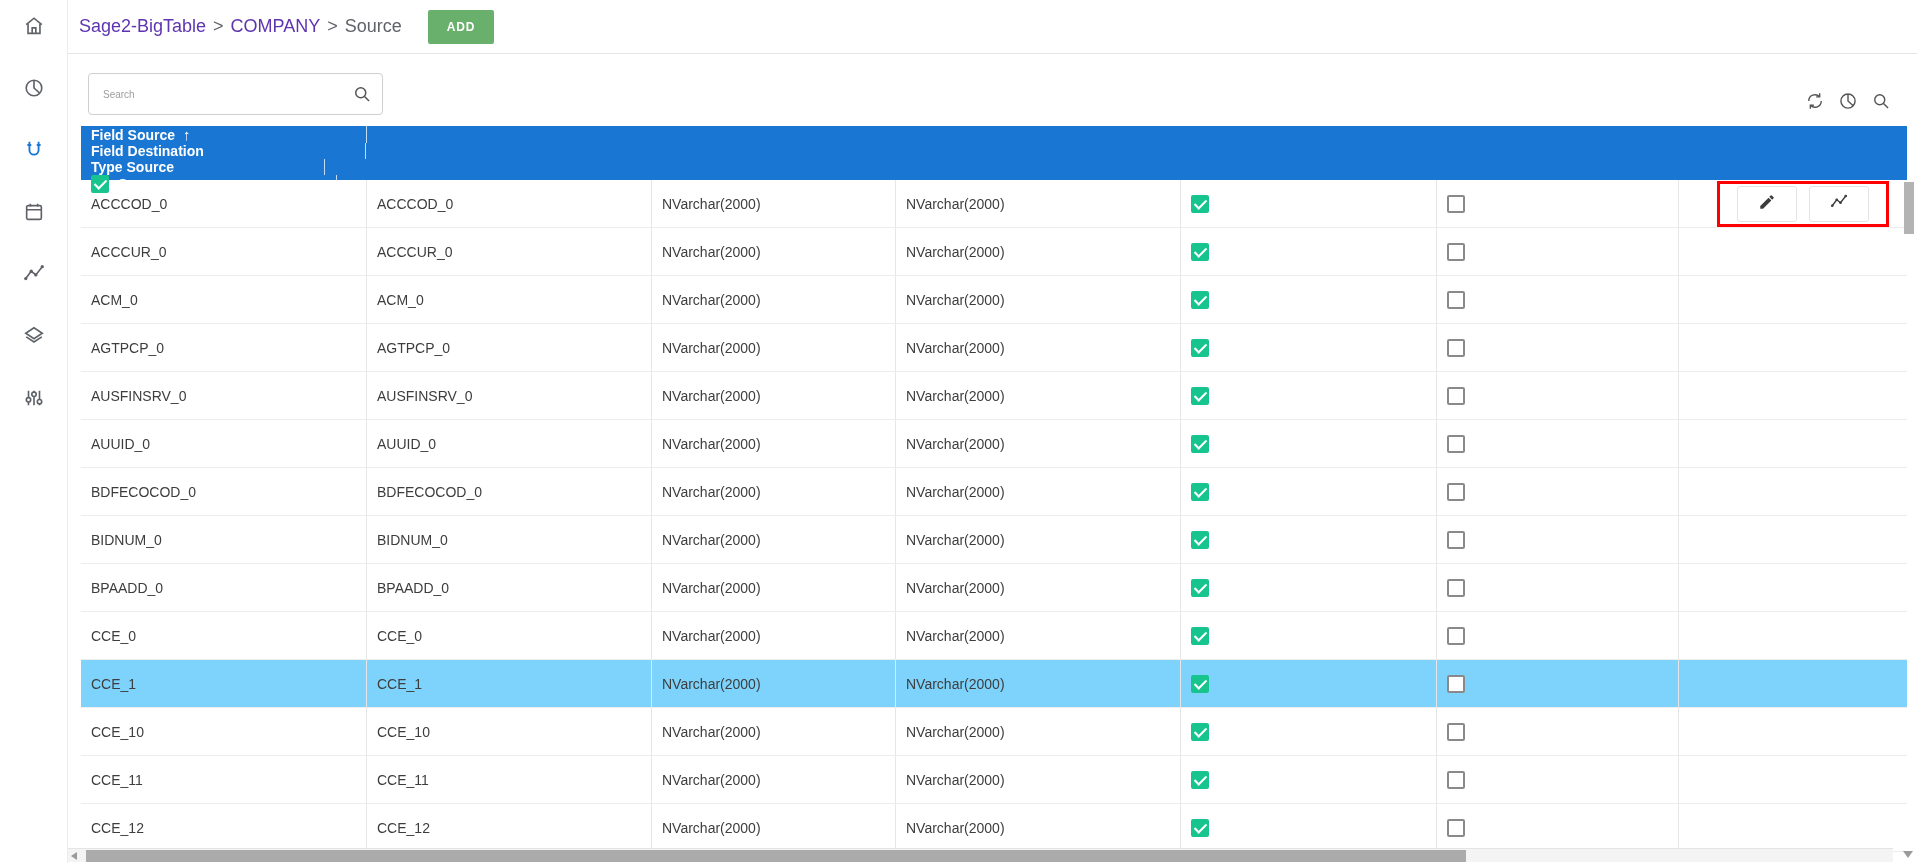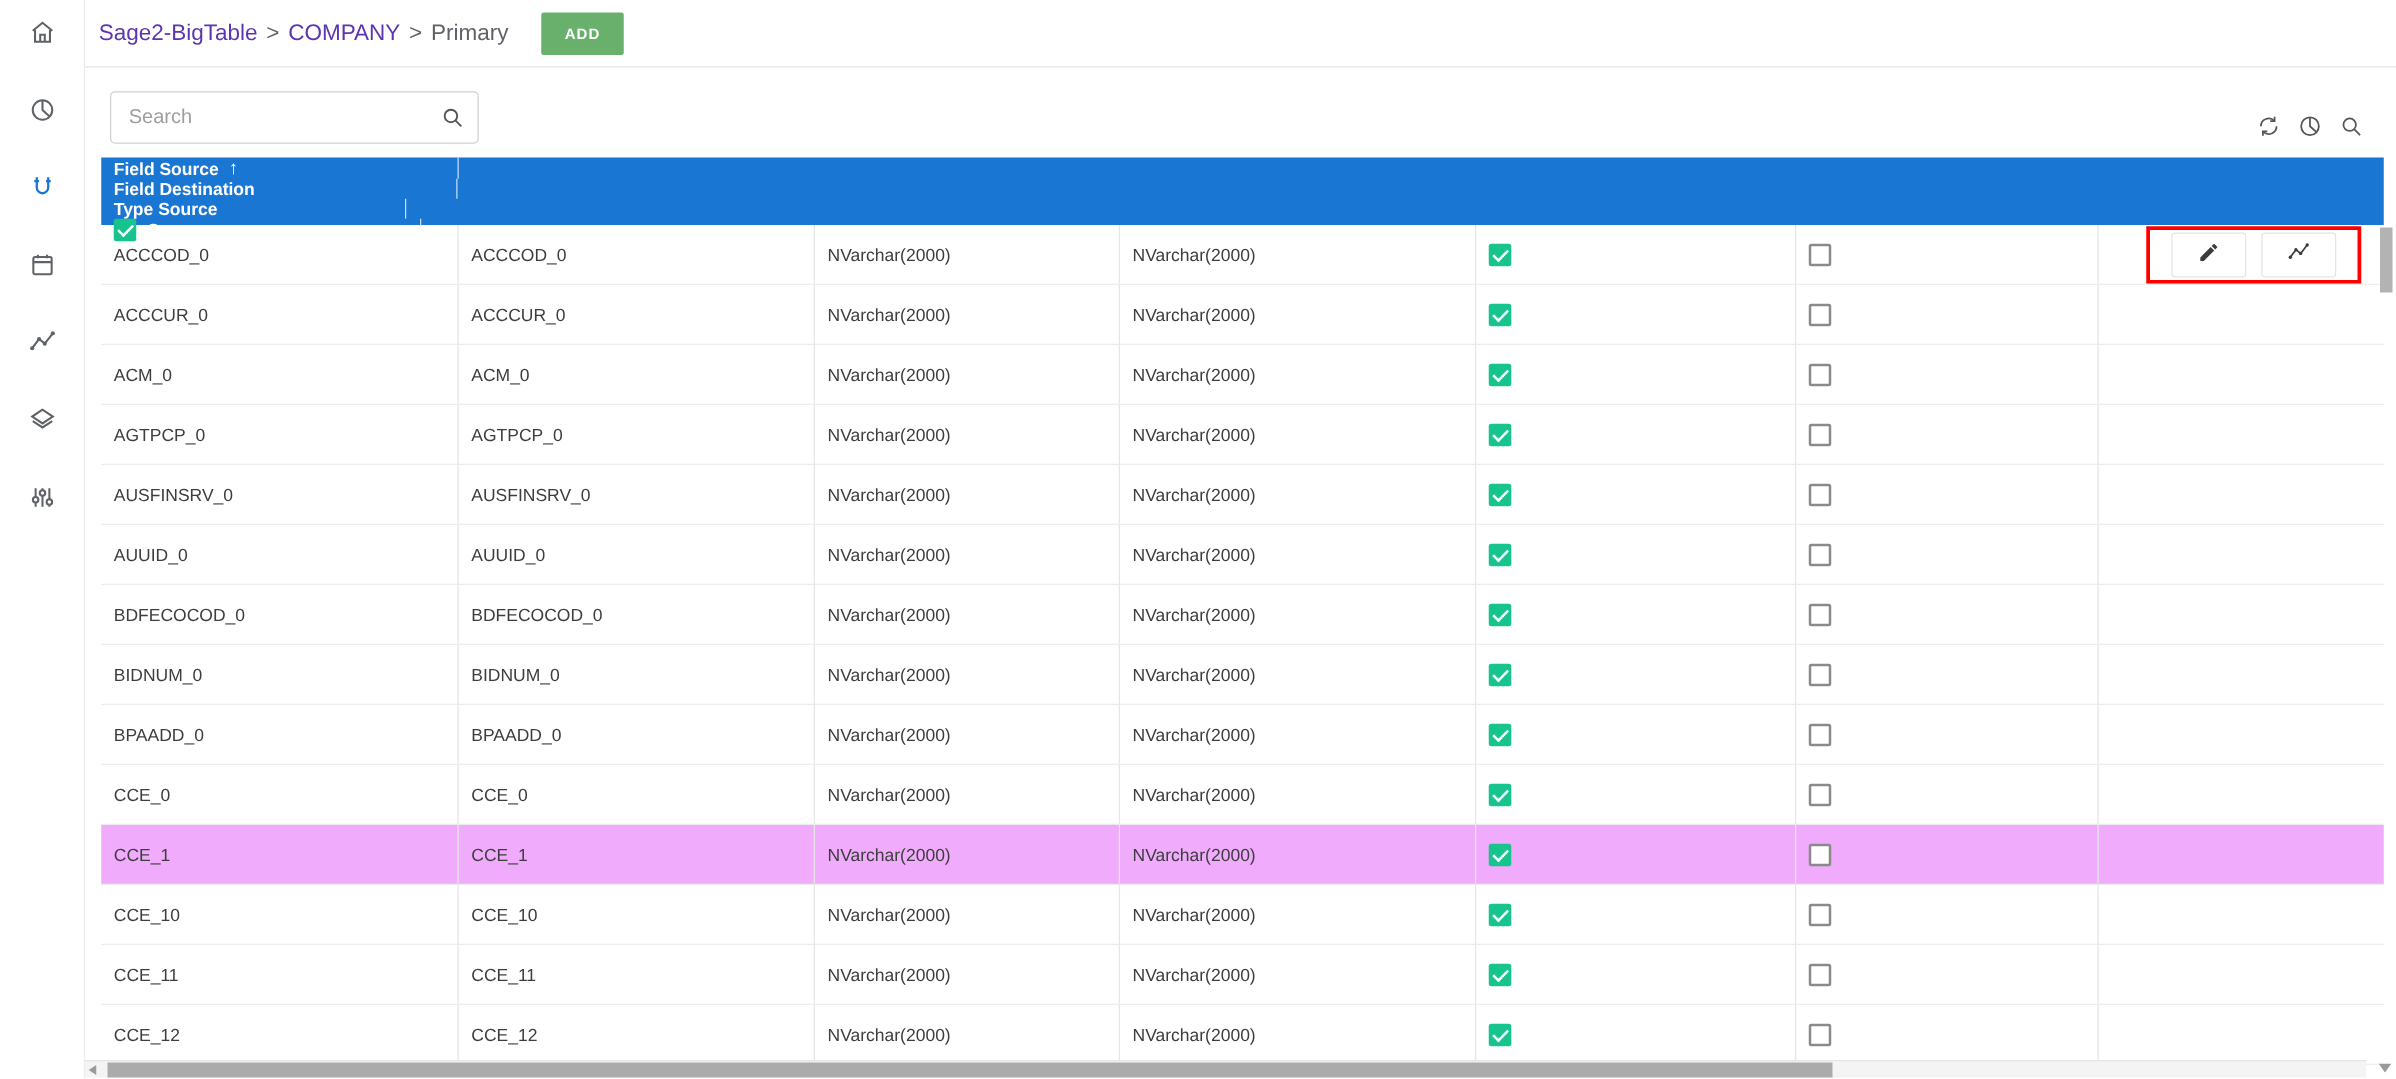--- a/index.html
+++ b/index.html
@@ -28,40 +28,40 @@
   .topbar{height:54px;border-bottom:1px solid #e5e5e5;display:flex;align-items:center;padding-left:11px;}
   .breadcrumb{font-size:18px;display:flex;gap:7px;color:#5f6368;}
   .breadcrumb .link{color:var(--accent-purple);cursor:pointer;}
   .breadcrumb .sep{color:#5f6368;}
   .breadcrumb .current{color:#5f6368;}
   .add-btn{margin-left:26px;height:34px;padding:0 19px;background:var(--add-green);color:#fff;border:none;border-radius:2px;
     font-size:12px;font-weight:bold;letter-spacing:.8px;cursor:pointer;font-family:"Liberation Sans",sans-serif;}
 
   
   .search-wrap{position:absolute;left:20px;top:73px;width:295px;height:42px;}
-  .search-input{width:100%;height:100%;border:1px solid #cfcfcf;border-radius:4px;padding:0 56px 0 14px;font-size:16px;color:#444;
+  .search-input{width:100%;height:100%;border:1px solid #cfcfcf;border-radius:4px;padding:0 56px 0 14px;font-size:10px;color:#444;
     font-family:"Liberation Sans",sans-serif;outline:none;}
   .search-input::placeholder{color:#9e9e9e;}
   .search-glass{position:absolute;right:11px;top:11px;width:20px;height:20px;color:#555;cursor:pointer;}
   .top-right-icons{position:absolute;right:26px;top:91px;display:flex;gap:13px;align-items:center;}
   .tool-icon{width:20px;height:20px;color:#555;cursor:pointer;}
   .tool-icon svg{width:20px;height:20px;}
 
   
   .table{position:absolute;left:13px;top:126px;width:1826px;}
   .thead{display:flex;height:54px;background:var(--header-blue);color:#fff;flex-direction:column;}
   .th{display:flex;align-items:center;padding-left:10px;font-size:14px;font-weight:bold;border-right:1px solid rgba(255,255,255,.75);cursor:pointer;}
   .th:last-child{border-right:none;}
   .col-1{width:286px;} .col-2{width:285px;align-items:flex-end;} .col-3{width:244px;} .col-4{width:285px;}
   .col-5{width:256px;} .col-6{width:242px;} .col-7{width:228px;}
   .sort-arrow{margin-left:8px;font-size:15px;font-weight:normal;}
   .th .cb{margin-right:9px;}
 
   .tr{display:flex;height:48px;background:#fff;border-bottom:1px solid #ececec;}
-  .tr.highlighted{background:#f0abfc;}
+  .tr.highlighted{background:#7dd3fc;}
   .td{display:flex;align-items:center;padding-left:10px;font-size:14px;color:var(--body-text);border-right:1px solid #e6e6e6;overflow:hidden;}
   .td:last-child{border-right:none;}
 
   .cb{display:inline-block;width:18px;height:18px;border-radius:2px;position:relative;cursor:pointer;flex:none;}
   .cb.checked{background:var(--sync-green);}
   .cb.checked::after{content:"";position:absolute;left:6px;top:2px;width:5px;height:10px;border:solid #fff;border-width:0 2px 2px 0;transform:rotate(45deg);}
   .cb.unchecked{background:#fff;border:2px solid #8a8a8a;}
 
   
   .row-actions{margin-left:28px;width:172px;height:46px;border:3px solid var(--annotation-red);display:flex;align-items:center;justify-content:center;gap:12px;background:#fff;}
@@ -131,21 +131,21 @@
     </div>
   </aside>
 
   <div class="main">
     <header class="topbar">
       <nav class="breadcrumb">
         <span class="link">Sage2-BigTable</span>
         <span class="sep">&gt;</span>
         <span class="link">COMPANY</span>
         <span class="sep">&gt;</span>
-        <span class="current">Primary</span>
+        <span class="current">Source</span>
       </nav>
       <button class="add-btn">ADD</button>
     </header>
 
     <div class="search-wrap">
       <input class="search-input" type="text" placeholder="Search" style="">
       <span class="search-glass"><svg viewBox="0 0 24 24" fill="none" stroke="currentColor" stroke-width="1.8">
             <circle cx="10.5" cy="10.5" r="6"></circle>
             <path d="M15 15l5.5 5.5"></path>
           </svg></span>

